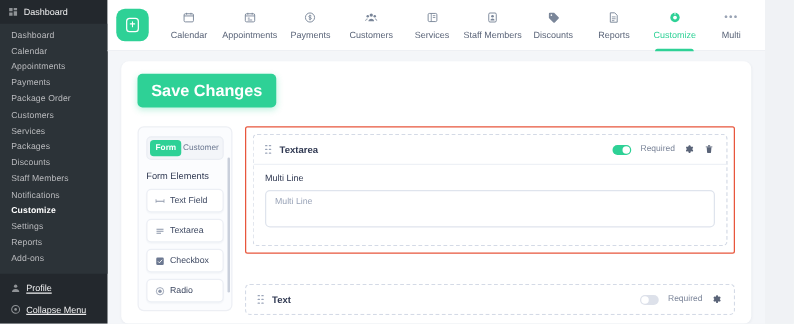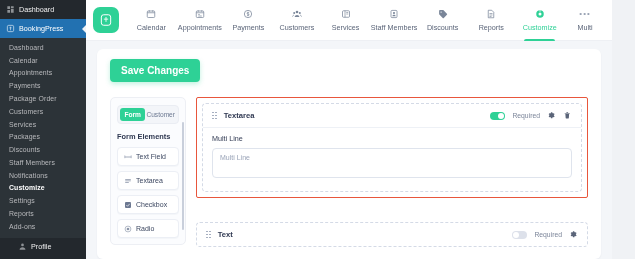--- a/index.html
+++ b/index.html
@@ -32,21 +32,21 @@
     width: 0; height: 0; border-top: 5px solid transparent;
     border-bottom: 5px solid transparent; border-right: 5px solid #f0f2f5;
   }
   .wp-submenu { background: #2c3338; padding: 3px 0 5px 0; }
   .wp-sub {
     padding: 2.9px 6px 2.9px 9px; font-size: 6.9px; color: #b9babd;
     white-space: nowrap; letter-spacing: .1px;
   }
   .wp-sub.cur { color: #fff; font-weight: bold; }
   .wp-bottom { margin-top: auto; padding-bottom: 3px; }
-  .wp-bottom .wp-top-item { padding: 4px 18px; font-size: 7.2px; }
+  .wp-bottom .wp-top-item { padding: 4px 8px; font-size: 7.2px; text-decoration: underline; }
 
   
   .main {
     flex: 1 1 auto; height: 259px; background: #f4f6f9;
     display: flex; flex-direction: column; overflow: hidden;
   }
 
   
   .topnav {
     height: 41px; background: #fff; display: flex; align-items: center;
@@ -80,21 +80,21 @@
   
   .content { flex: 1 1 auto; padding: 8px 11px 0 11px; overflow: hidden; }
   .card {
     background: #fff; border-radius: 6px; height: 100%;
     padding: 10px 13px 0 13px; position: relative;
     box-shadow: 0 1px 2px rgba(40,50,80,.05);
   }
   .card-head { display: flex; align-items: center; justify-content: space-between; }
   .page-title { font-size: 10.5px; font-weight: bold; color: #303952; letter-spacing: .1px; }
   .btn-save {
-    background: #2ed196; color: #fff; font-size: 10px; font-weight: bold;
+    background: #2ed196; color: #fff; font-size: 13px; font-weight: bold;
     border: none; border-radius: 4px; padding: 6px 11px; cursor: pointer;
     box-shadow: 0 2px 5px rgba(46,209,150,.3);
   }
 
   .builder { display: flex; gap: 10px; margin-top: 15px; }
 
   
   .elements-panel {
     width: 76px; flex: 0 0 76px; background: #fbfcfe;
     border: 1px solid #edeff4; border-radius: 5px;
@@ -102,21 +102,21 @@
   }
   .seg {
     display: flex; background: #f3f5f9; border-radius: 4px; padding: 2px;
     border: 1px solid #eaedf3; margin-bottom: 8px;
   }
   .seg-btn {
     flex: 1 1 0; text-align: center; font-size: 6.6px; padding: 3px 1px;
     border-radius: 3px; color: #6c7891; cursor: pointer; white-space: nowrap;
   }
   .seg-btn.on { background: #2ed196; color: #fff; font-weight: bold; }
-  .elements-title { font-size: 7.4px; font-weight: bold; color: #303952; margin-bottom: 6px; }
+  .elements-title { font-size: 7.4px; font-weight: normal; color: #303952; margin-bottom: 6px; }
   .el-item {
     background: #fff; border: 1px solid #eceff5; border-radius: 4px;
     display: flex; align-items: center; gap: 4px;
     padding: 4.5px 6px; margin-bottom: 5px; cursor: grab;
     box-shadow: 0 1px 1px rgba(40,50,80,.03);
   }
   .el-item .eic { width: 8px; height: 8px; display: flex; align-items: center; justify-content: center; }
   .el-item .eic svg { width: 8px; height: 8px; fill: #8b95a9; }
   .el-item .elab { font-size: 7px; color: #3c4760; white-space: nowrap; }
   .panel-scroll {
@@ -175,30 +175,20 @@
 
     <div class="wp-top-item">
       <span class="ic">
         <svg viewBox="0 0 20 20">
             <path d="M3 3h6v6H3V3zm8 0h6v4h-6V3zM3 11h6v6H3v-6zm8 6v-8h6v8h-6z"></path>
           </svg>
       </span>
       <span>Dashboard</span>
     </div>
 
-    <div class="wp-top-item wp-item-active">
-      <span class="ic">
-        <svg viewBox="0 0 20 20">
-            <rect x="3" y="3" width="14" height="14" rx="3" fill="none" stroke="#fff" stroke-width="1.6"></rect>
-            <path d="M10 6v8M7.5 8.5h5" stroke="#fff" stroke-width="1.4" fill="none"></path>
-          </svg>
-      </span>
-      <span>BookingPress</span>
-      <span class="arrow"></span>
-    </div>
 
     <div class="wp-submenu">
       <div class="wp-sub">Dashboard</div>
       <div class="wp-sub">Calendar</div>
       <div class="wp-sub">Appointments</div>
       <div class="wp-sub">Payments</div>
       <div class="wp-sub">Package Order</div>
       <div class="wp-sub">Customers</div>
       <div class="wp-sub">Services</div>
       <div class="wp-sub">Packages</div>

